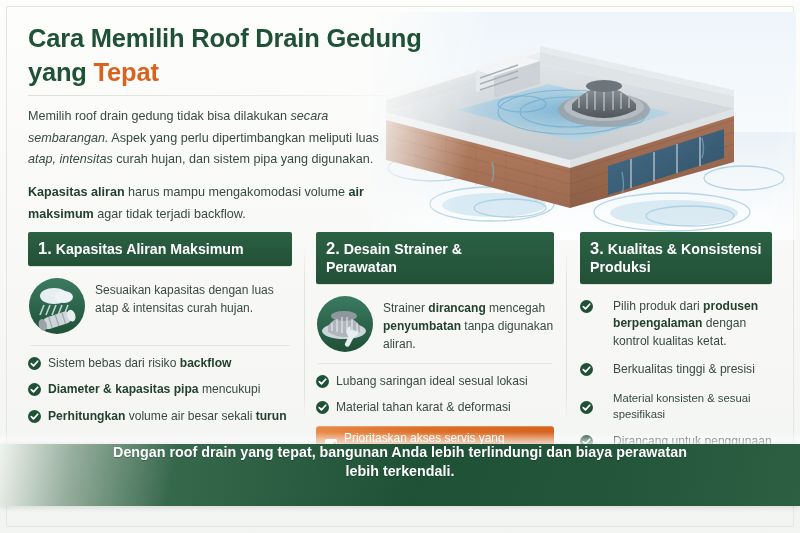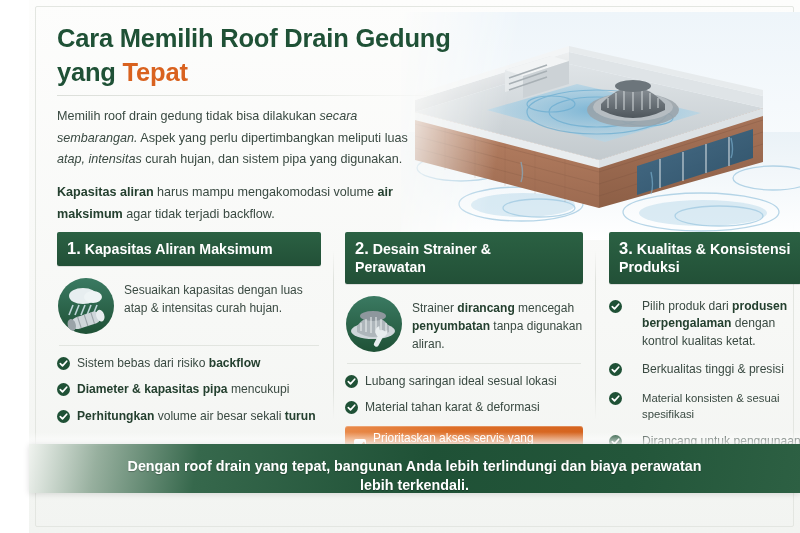--- a/index.html
+++ b/index.html
@@ -6,21 +6,20 @@
   body{
     width:800px;height:533px;overflow:hidden;
     background:#ffffff;
     font-family:"Liberation Sans", sans-serif;
     position:relative;
   }
   .page{
     position:absolute;inset:0;
     background:
       linear-gradient(180deg,#fdfdfc 0%,#f7f8f6 60%,#f2f4f1 100%);
-    margin-left: 29px;
   }
   .page:before{
     content:"";position:absolute;inset:6px;
     border:1px solid #e3e6e1;border-radius:2px;pointer-events:none;
   }
 
   
   .hero{
     position:absolute;left:372px;top:12px;width:424px;height:228px;
     overflow:hidden;
@@ -74,41 +73,41 @@
   .iconwrap svg{display:block;}
   .icontext{font-size:12px;line-height:1.5;color:#3a4a42;padding-top:4px;}
   .icontext b{color:#24402f;}
 
   .hr{height:1px;background:#e2e5e0;margin:10px 2px 0 2px;}
   .bullets{margin-top:9px;}
   .bullet{display:flex;gap:7px;align-items:flex-start;margin-bottom:9px;font-size:12.1px;line-height:1.45;color:#3a4a42;}
   .bullet b{color:#24402f;}
   .chk{flex:0 0 auto;width:13px;height:13px;margin-top:2px;}
   .c3 .bullet{margin-bottom:11px;gap:20px;}
-  .c3 .bullet.small{font-size:11.3px;}
+  .c3 .bullet.small{font-size:11.3px;align-items:center;}
 
   .hl{
     margin-top:2px;display:flex;gap:7px;align-items:center;
     background:linear-gradient(90deg,#e98a4a 0%,#de6f28 45%,#d5641f 100%);
     border-radius:3px;padding:5px 9px;color:#ffffff;font-size:11.9px;
     box-shadow:inset 0 1px 0 rgba(255,255,255,.25);
   }
   .hl i{font-style:italic;}
   .box{flex:0 0 auto;width:12px;height:12px;background:#fff;border-radius:2px;position:relative;}
   .box:after{
     content:"";position:absolute;left:3px;top:1px;width:4px;height:7px;
     border:solid #d5641f;border-width:0 2px 2px 0;transform:rotate(42deg);
   }
 
   
   .footerwrap{position:absolute;left:0;right:0;top:432px;height:101px;}
   .footer{
-    position:absolute;left:0;right:0;top:12px;height:49px;
+    position:absolute;left:0;right:0;top:12px;height:62px;
     background:linear-gradient(100deg,rgba(240,243,239,1) 0%,rgba(120,152,130,.75) 9%,#36684c 22%,#1f5136 52%,#23563a 78%,#2d6043 100%);
-    display:flex;flex-direction:column;align-items:center;justify-content:flex-end;
+    display:flex;flex-direction:column;align-items:center;justify-content:flex-start;
     box-shadow:0 1px 6px rgba(0,0,0,.13);
   }
   .footer .l1{
     color:#ffffff;font-weight:bold;font-size:14.3px;text-align:center;
     text-shadow:0 1px 1px rgba(0,0,0,.25);
   }
   .footer .l2row{display:flex;align-items:center;justify-content:center;width:620px;margin-top:3px;flex-direction:column;}
   .footer .l2row .line{flex:1;height:1px;background:rgba(255,255,255,.45);}
   .footer .l2{
     color:#ffffff;font-weight:bold;font-size:14.3px;padding:0 9px;

